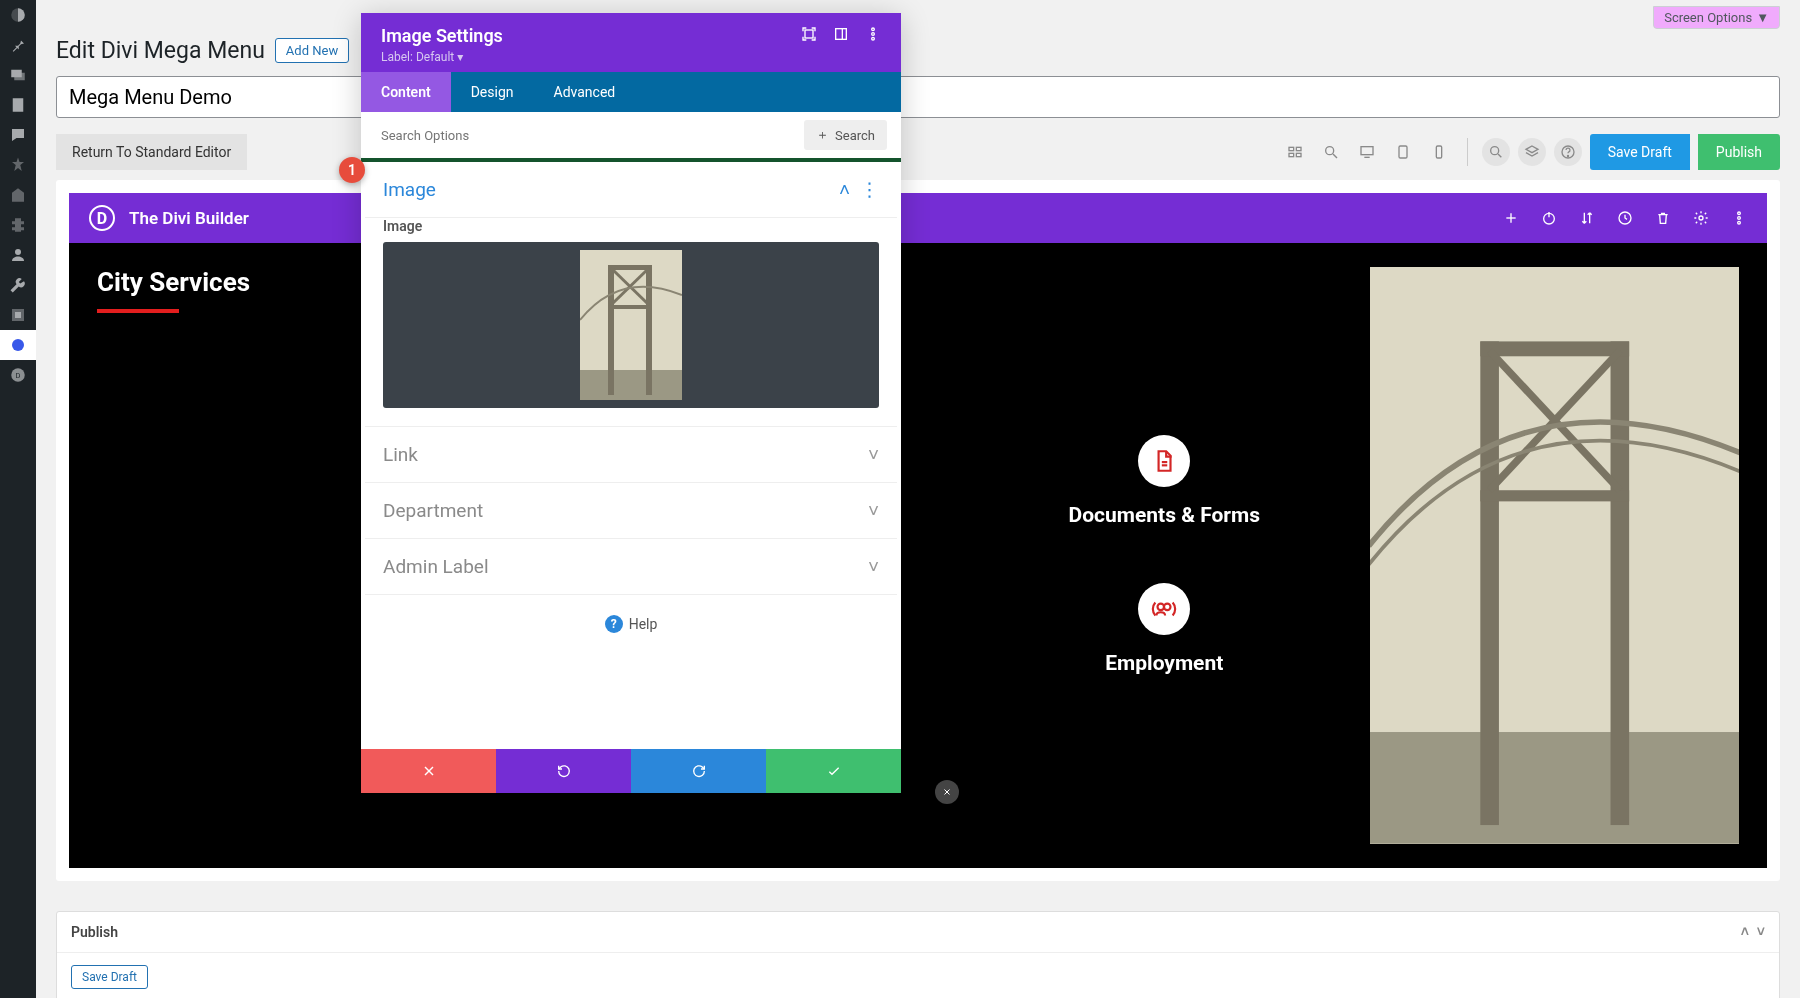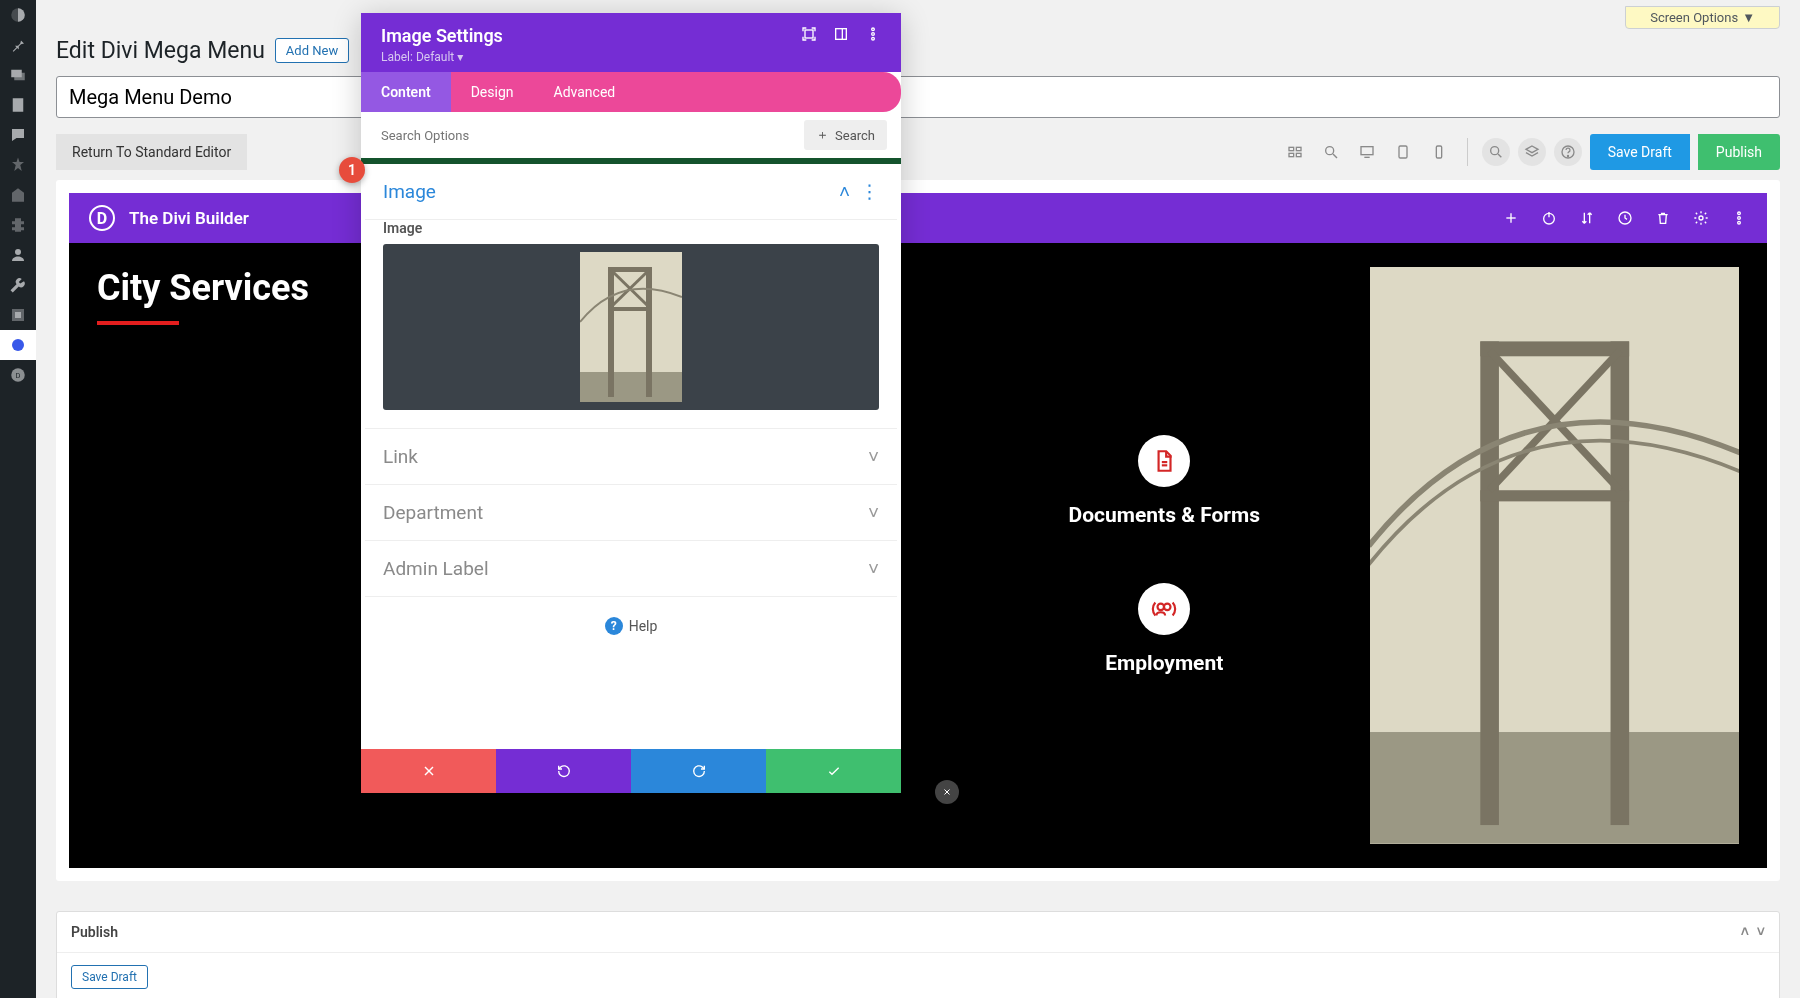--- a/index.html
+++ b/index.html
@@ -9,21 +9,21 @@
 .wp-sidebar { position: fixed; left: 0; top: 0; bottom: 0; width: 36px; background: #1d2327; z-index: 100; display: flex; flex-direction: column; }
 .wp-sidebar-item { width: 36px; height: 30px; display: flex; align-items: center; justify-content: center; color: #a7aaad; cursor: pointer; }
 .wp-sidebar-item.active { background: #fff; color: #333; }
 .wp-sidebar-item svg { width: 18px; height: 18px; }
 
 
 .main { margin-left: 36px; padding: 0 20px 20px 20px; }
 
 
 .screen-options { text-align: right; padding-top: 6px; }
-.screen-options-btn { display: inline-flex; align-items: center; gap: 4px; border: 1px solid #ccd0d4; background: #fef9c3; padding: 3px 24px; font-size: 13px; color: #50575e; border-radius: 0 0 4px 4px; cursor: pointer; }
+.screen-options-btn { display: inline-flex; align-items: center; gap: 4px; border: 1px solid #ccd0d4; background: #f0abfc; padding: 3px 10px; font-size: 13px; color: #50575e; border-radius: 0 0 4px 4px; cursor: pointer; }
 
 
 .page-header { display: flex; align-items: center; gap: 10px; padding: 8px 0 12px; }
 .page-header h1 { font-size: 23px; font-weight: 400; color: #1d2327; }
 .add-new-btn { border: 1px solid #2271b1; color: #2271b1; background: #fff; padding: 4px 10px; font-size: 13px; border-radius: 3px; cursor: pointer; }
 
 
 .title-input { width: 100%; padding: 8px 12px; font-size: 20px; border: 1px solid #8c8f94; border-radius: 3px; background: #fff; margin-bottom: 16px; }
 
 
@@ -40,21 +40,21 @@
 .builder-container { margin-top: 10px; background: #fff; padding: 13px; border-radius: 3px; }
 .builder-header { background: #752DD4; color: #fff; display: flex; align-items: center; padding: 12px 20px; }
 .divi-logo { width: 26px; height: 26px; border: 2px solid #fff; border-radius: 50%; display: flex; align-items: center; justify-content: center; font-weight: bold; margin-right: 14px; }
 .builder-header-title { font-size: 17px; font-weight: 600; }
 .builder-header-icons { margin-left: auto; display: flex; gap: 22px; align-items: center; }
 .builder-header-icons span { cursor: pointer; display: flex; align-items: center; justify-content: center; }
 
 
 .preview { background: #000; color: #fff; display: flex; padding: 24px 28px; min-height: 340px; }
 .preview-col { flex: 1; }
-.preview h2 { font-size: 36px; font-weight: 700; margin-bottom: 12px; }
+.preview h2 { font-size: 26px; font-weight: 700; margin-bottom: 12px; }
 .preview .underline { width: 82px; height: 4px; background: #e31e1e; margin-bottom: 22px; }
 .preview-list { list-style: none; }
 .preview-list li { font-size: 19px; font-weight: 600; margin-bottom: 12px; line-height: 1.3; }
 .preview-col.feature { display: flex; flex-direction: column; align-items: center; justify-content: center; gap: 16px; }
 .feature-icon { width: 52px; height: 52px; border-radius: 50%; background: #fff; display: flex; align-items: center; justify-content: center; }
 .feature-label { font-size: 21px; font-weight: 700; }
 .preview-col.image { background: #cfcdb8; position: relative; overflow: hidden; flex: 0.9; }
 
 
 .publish-panel { margin-top: 30px; background: #fff; border: 1px solid #ddd; border-radius: 3px; }
@@ -64,24 +64,24 @@
 .save-draft-btn { border: 1px solid #2271b1; color: #2271b1; background: #fff; padding: 4px 10px; font-size: 12px; border-radius: 3px; cursor: pointer; margin-bottom: 14px; }
 
 
 .modal { position: fixed; left: 361px; top: 13px; width: 540px; background: #fff; box-shadow: 0 4px 30px rgba(0,0,0,.2); border-radius: 3px; z-index: 300; display: flex; flex-direction: column; height: 780px; }
 .modal-header { background: #752DD4; color: #fff; padding: 12px 20px 8px; }
 .modal-header .row1 { display: flex; align-items: center; }
 .modal-title { font-size: 18px; font-weight: 600; }
 .modal-header-icons { margin-left: auto; display: flex; gap: 16px; }
 .modal-header-icons span { cursor: pointer; }
 .modal-preset { font-size: 12px; color: #d7c7f0; margin-top: 4px; cursor: pointer; }
-.modal-tabs { display: flex; background: #ec4899; font-size: 14px; border-radius: 18px; }
+.modal-tabs { display: flex; background: #0369a1; font-size: 14px; }
 .modal-tab { padding: 12px 20px; color: #fff; cursor: pointer; }
 .modal-tab.active { background: #9458E3; font-weight: 600; }
-.modal-search { display: flex; align-items: center; padding: 8px 14px; border-bottom: 6px solid #14532d; gap: 10px; }
+.modal-search { display: flex; align-items: center; padding: 8px 14px; border-bottom: 4px solid #14532d; gap: 10px; }
 .modal-search input { flex: 1; border: none; outline: none; font-size: 13px; padding: 6px; color: #666; }
 .filter-btn { background: #eee; border: none; border-radius: 3px; padding: 6px 12px; font-size: 13px; color: #555; cursor: pointer; display: flex; align-items: center; gap: 6px; }
 
 .modal-body { flex: 1; overflow: auto; padding: 0 4px; }
 .accordion-header { display: flex; align-items: center; padding: 16px 18px; font-size: 19px; color: #8a8a8a; cursor: pointer; border-bottom: 1px solid #eee; }
 .accordion-header.open { color: #2B87DA; }
 .accordion-header .spacer { flex: 1; }
 .accordion-header .chev, .accordion-header .more { color: #2B87DA; margin-left: 10px; cursor: pointer; }
 .accordion-content { padding: 0 18px 18px; border-bottom: 1px solid #eee; }
 .field-label { font-size: 14px; font-weight: 600; color: #555; margin-bottom: 8px; }

